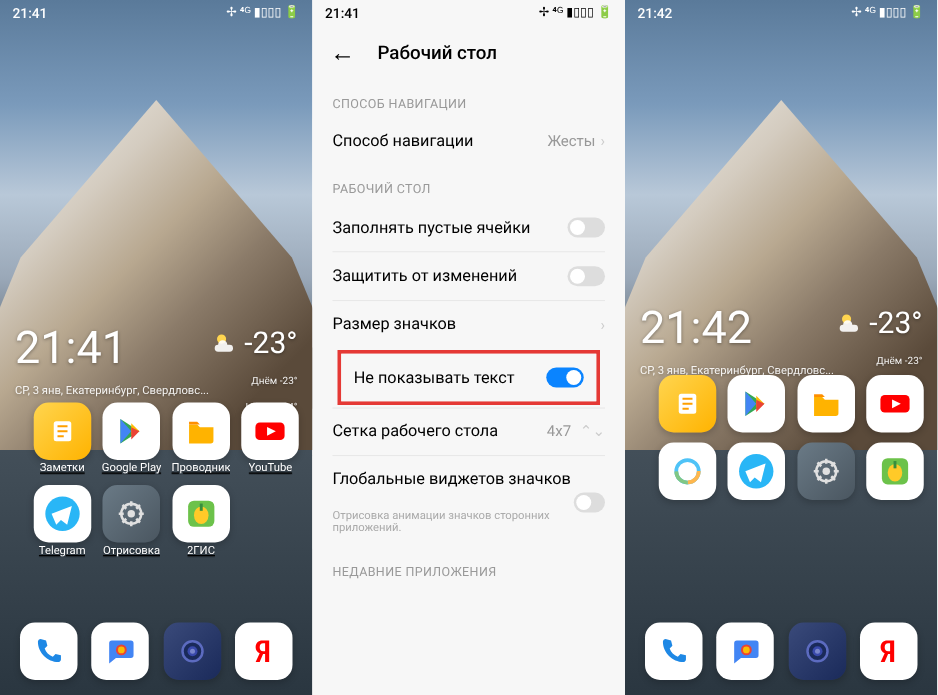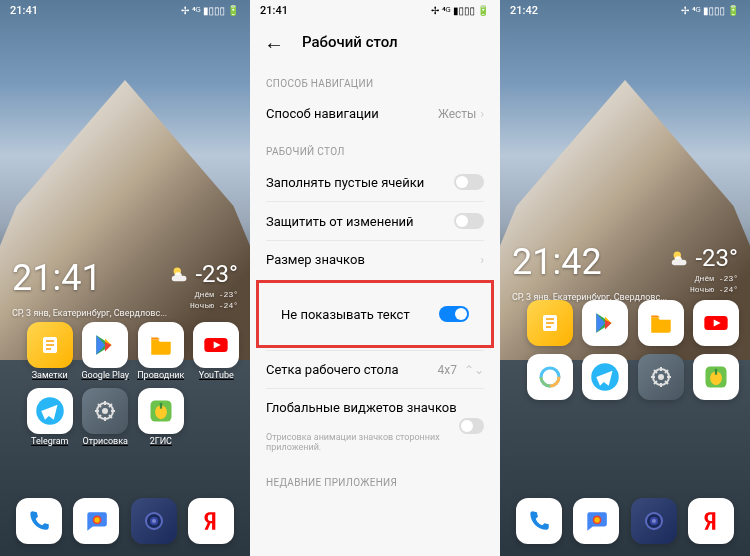--- a/index.html
+++ b/index.html
@@ -8,21 +8,21 @@
 .wallpaper { position:absolute; inset:0; background:linear-gradient(180deg,#5a7a9a 0%,#7a9abb 15%,#b8c8d8 28%,#9aa8b8 40%,#4a5660 55%,#2a3640 100%); }
 .peak { position:absolute; top:80px; left:-30px; width:310px; height:280px; background:linear-gradient(135deg,#e8e4dc 15%,#d4ccc0 30%,#b8a890 45%,#8a7a68 60%,#5a4a3a 80%); clip-path:polygon(50% 0,85% 45%,100% 85%,100% 100%,0 100%,0 85%,15% 45%); }
 .status { position:absolute; top:0; left:0; right:0; height:20px; display:flex; justify-content:space-between; align-items:center; padding:0 10px; color:#fff; font-size:11px; font-weight:500; z-index:10; }
 .status .icons { display:flex; gap:3px; align-items:center; font-size:10px; }
 .clock-widget { position:absolute; left:12px; color:#fff; text-shadow:0 1px 3px rgba(0,0,0,.4); }
 .clock-widget .time { font-size:36px; font-weight:400; line-height:1; }
 .clock-widget .sub { font-size:9px; margin-top:12px; opacity:.9; white-space:nowrap; }
 .weather-widget { position:absolute; right:12px; color:#fff; text-align:right; text-shadow:0 1px 3px rgba(0,0,0,.4); }
 .weather-widget .temp { font-size:24px; font-weight:400; vertical-align:middle; }
 .weather-widget .wicon { display:inline-block; width:22px; height:22px; vertical-align:middle; }
-.weather-widget .wsub { font-size:8px; margin-top:2px; opacity:.9;font-family:Liberation Mono, monospace; }
+.weather-widget .wsub { font-size:8px; margin-top:12px; opacity:.9; }
 .app-grid { position:absolute; left:26px; right:10px; display:grid; grid-template-columns:repeat(4,1fr); gap:8px 8px;text-decoration:underline; }
 .app { display:flex; flex-direction:column; align-items:center; gap:2px; }
 .ico { width:46px; height:46px; border-radius:12px; display:flex; align-items:center; justify-content:center; box-shadow:0 2px 6px rgba(0,0,0,.2); }
 .app .label { color:#fff; font-size:9px; text-shadow:0 1px 2px rgba(0,0,0,.5); white-space:nowrap; overflow:hidden; max-width:50px; text-overflow:ellipsis; }
 .dock { position:absolute; bottom:12px; left:10px; right:10px; display:flex; justify-content:space-around; }
 
 .i-notes{background:linear-gradient(135deg,#ffd54f,#ffb300)}
 .i-play{background:#fff}
 .i-files{background:#fff}
 .i-yt{background:#fff}
@@ -44,21 +44,21 @@
 .row { display:flex; align-items:center; justify-content:space-between; padding:11px 16px; font-size:13px; color:#000; background:#f7f7f7; }
 .row.dis{ color:#bbb; }
 .row .val { color:#999; font-size:12px; }
 .row .sub { font-size:9px; color:#aaa; margin-top:17px; }
 .chev { color:#ccc; font-size:12px; margin-left:4px; }
 .tog { width:30px; height:16px; border-radius:8px; background:#ddd; position:relative; }
 .tog::after{content:'';position:absolute;width:12px;height:12px;border-radius:50%;background:#fff;top:2px;left:2px;}
 .tog.on{background:#0a84ff;}
 .tog.on::after{left:16px;}
 .divider{height:1px;background:#e8e8e8;margin:0 16px;}
-.hl{border:3px solid #e53935;margin:2px 6px;padding:12px;}
+.hl{border:3px solid #e53935;margin:2px 20px;padding:0;}
 .hl .row{padding:11px 10px;}
 </style>
 </head>
 <body>
 
 <div class="phone">
   <div class="wallpaper">
       <div class="peak"></div>
     </div>
   <div class="status">

